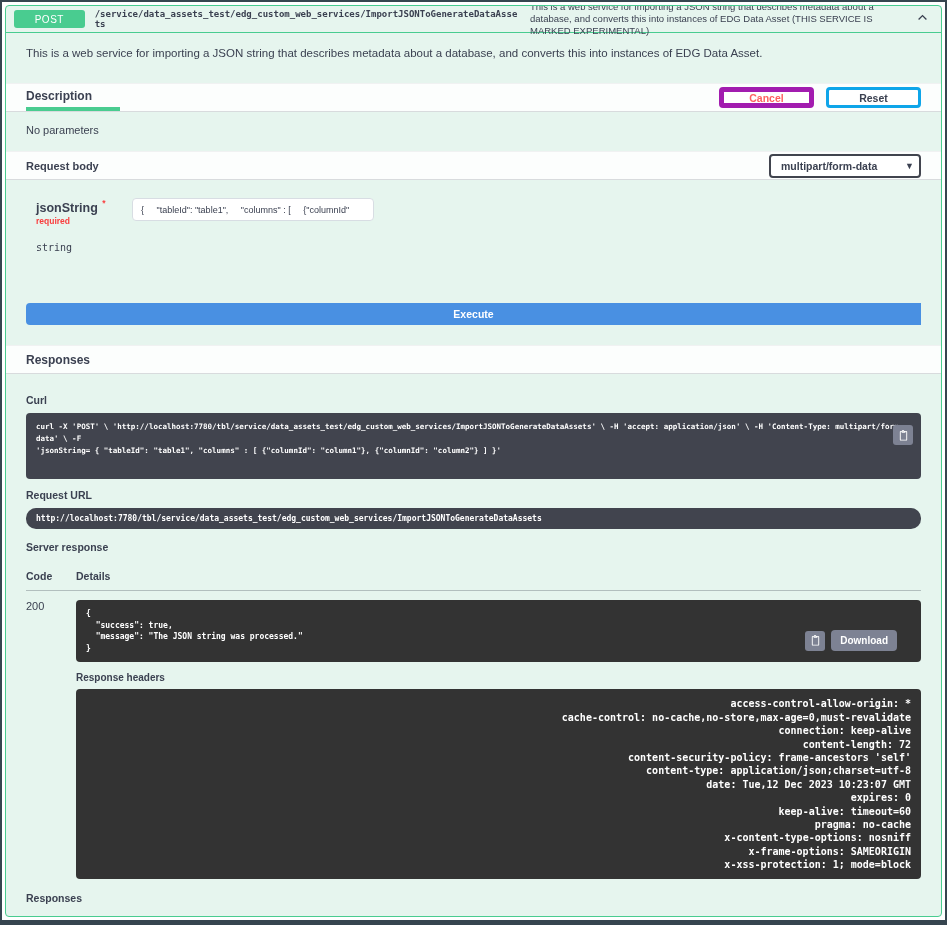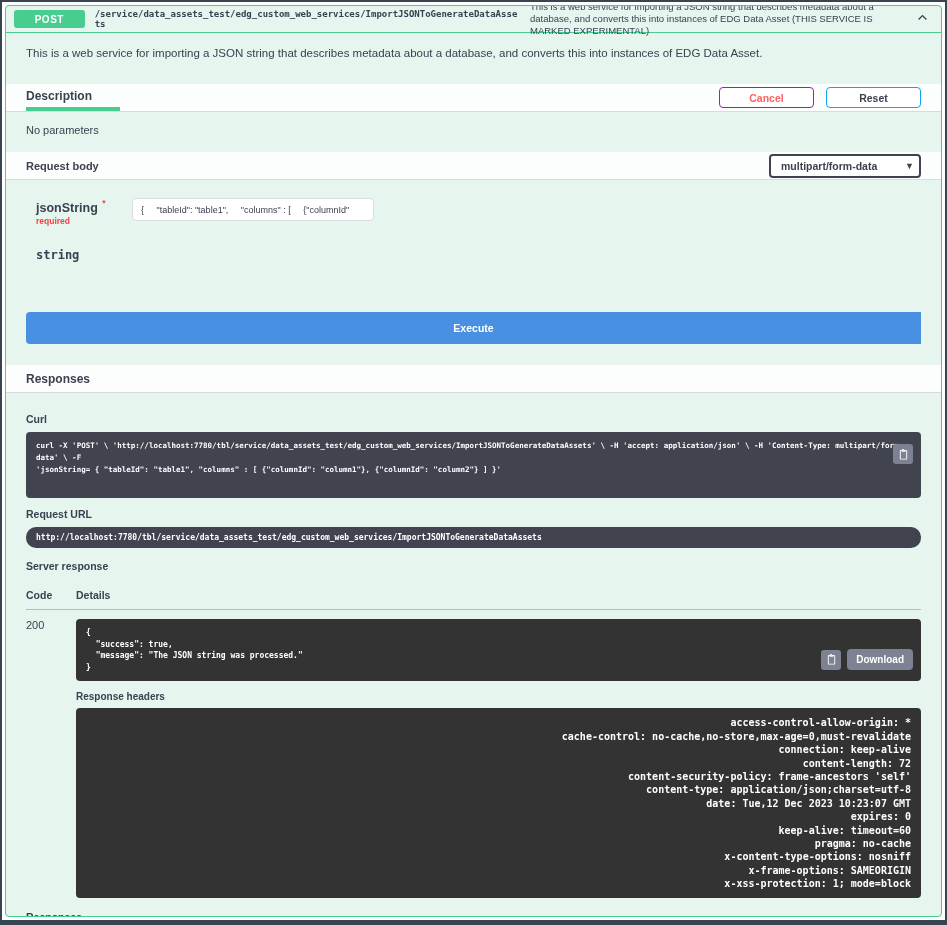--- a/index.html
+++ b/index.html
@@ -24,21 +24,21 @@
 
   
   .summary {
     display: flex; align-items: center;
     padding: 4px 8px;
     border-bottom: 1px solid #49cc90;
     gap: 10px; min-height: 27px;
   }
   .method-badge {
     background: #49cc90; color: #fff;
-    font-size: 10px; font-weight: bold; letter-spacing: .5px;
+    font-size: 10px; font-weight: normal; letter-spacing: .5px;
     border-radius: 3px; width: 72px; height: 18px;
     display: flex; align-items: center; justify-content: center;
     cursor: pointer;
   }
   .summary-path {
     font-family: "DejaVu Sans Mono", monospace;
     font-weight: bold; font-size: 9px; color: #3b4151;
     word-break: break-all; cursor: pointer;
   }
   .summary-desc {
@@ -62,22 +62,22 @@
     font-size: 12px; font-weight: bold;
     height: 100%; display: flex; align-items: center;
     border-bottom: 4px solid #49cc90;
     padding-right: 28px; cursor: pointer;
   }
   .hdr-btns { display: flex; gap: 12px; }
   .btn-cancel, .btn-reset {
     width: 95px; height: 21px; border-radius: 4px;
     font-size: 10.5px; font-weight: bold; background: #fff; cursor: pointer;
   }
-  .btn-cancel { border: 1px solid #a21caf; color: #ff6060; }
-  .btn-reset  { border: 1px solid #0ea5e9; color: #3b4151; }
+  .btn-cancel { border: 5px solid #a21caf; color: #ff6060; }
+  .btn-reset  { border: 3px solid #0ea5e9; color: #3b4151; }
 
   .no-params { padding: 12px 20px 15px; font-size: 11px; }
 
   .hdr-label { font-size: 11px; font-weight: bold; }
 
   
   .select-wrap { position: relative; display: inline-block; border-radius: 8px; }
   .select-wrap select {
     appearance: none; -webkit-appearance: none;
     width: 152px; height: 24px;
@@ -90,32 +90,32 @@
   .select-wrap .sel-chevron {
     position: absolute; right: 7px; top: 50%; transform: translateY(-50%);
     pointer-events: none; font-size: 9px; color: #3b4151;
   }
 
   
   .param-row { display: flex; padding: 18px 20px 46px 30px; gap: 0; }
   .param-name-col { width: 96px; flex-shrink: 0; }
   .param-name { font-size: 12.5px; font-weight: bold; }
   .param-required { color: #f93e3e; font-size: 8.5px; font-weight: bold; vertical-align: top; }
-  .param-type { font-family: "DejaVu Sans Mono", monospace; font-size: 12px; font-weight: bold; margin-top: 14px; }
+  .param-type { font-family: "DejaVu Sans Mono", monospace; font-size: 10px; font-weight: normal; margin-top: 8px; }
   .param-input {
     width: 242px; height: 23px;
     border: 1px solid #d8dde3; border-radius: 4px;
     padding: 0 8px; font-size: 9px; color: #3b4151; background: #fff;
     font-family: "Liberation Sans", sans-serif;
   }
 
   
   .execute-row { display: flex; margin: 4px 20px 20px; }
   .btn-execute {
-    flex: 1; height: 32px; background: #4990e2; color: #fff;
+    flex: 1; height: 22px; background: #4990e2; color: #fff;
     border: none; border-radius: 4px 0 0 4px;
     font-size: 10.5px; font-weight: bold; cursor: pointer;
   }
   .btn-clear {
     flex: 1; height: 22px; background: #fff; color: #3b4151;
     border: 1px solid #78848f; border-radius: 0 4px 4px 0;
     font-size: 10.5px; font-weight: bold; cursor: pointer;
   }
 
   
@@ -247,21 +247,21 @@
       </div>
 
       <div class="resp-row">
         <span class="resp-code">200</span>
         <div class="col-flex">
           <pre class="dark-json body-block">{
   "success": true,
   "message": "The JSON string was processed."
 }</pre>
           <div style="position:relative; height:0;">
-            <span class="body-controls" style="position:absolute; right:8px; top:-32px; transform:none;">
+            <span class="body-controls" style="position:absolute; right:24px; top:-32px; transform:none;">
               <button class="copy-btn">
                 <svg width="11" height="11" viewBox="0 0 24 24">
                     <path fill="#fff" d="M16 2h-2.2a3 3 0 0 0-5.6 0H6a2 2 0 0 0-2 2v17a2 2 0 0 0 2 2h12a2 2 0 0 0 2-2V4a2 2 0 0 0-2-2zm-5 0a1 1 0 1 1 0 2 1 1 0 0 1 0-2zm5 19H6V4h2v2h8V4h2v17z"></path>
                   </svg>
               </button>
               <button class="btn-download">Download</button>
             </span>
           </div>
           <div class="mini-label" style="font-size:10px; margin:10px 0 6px">Response headers</div>
           <pre class="dark-json headers-block">access-control-allow-origin: *

